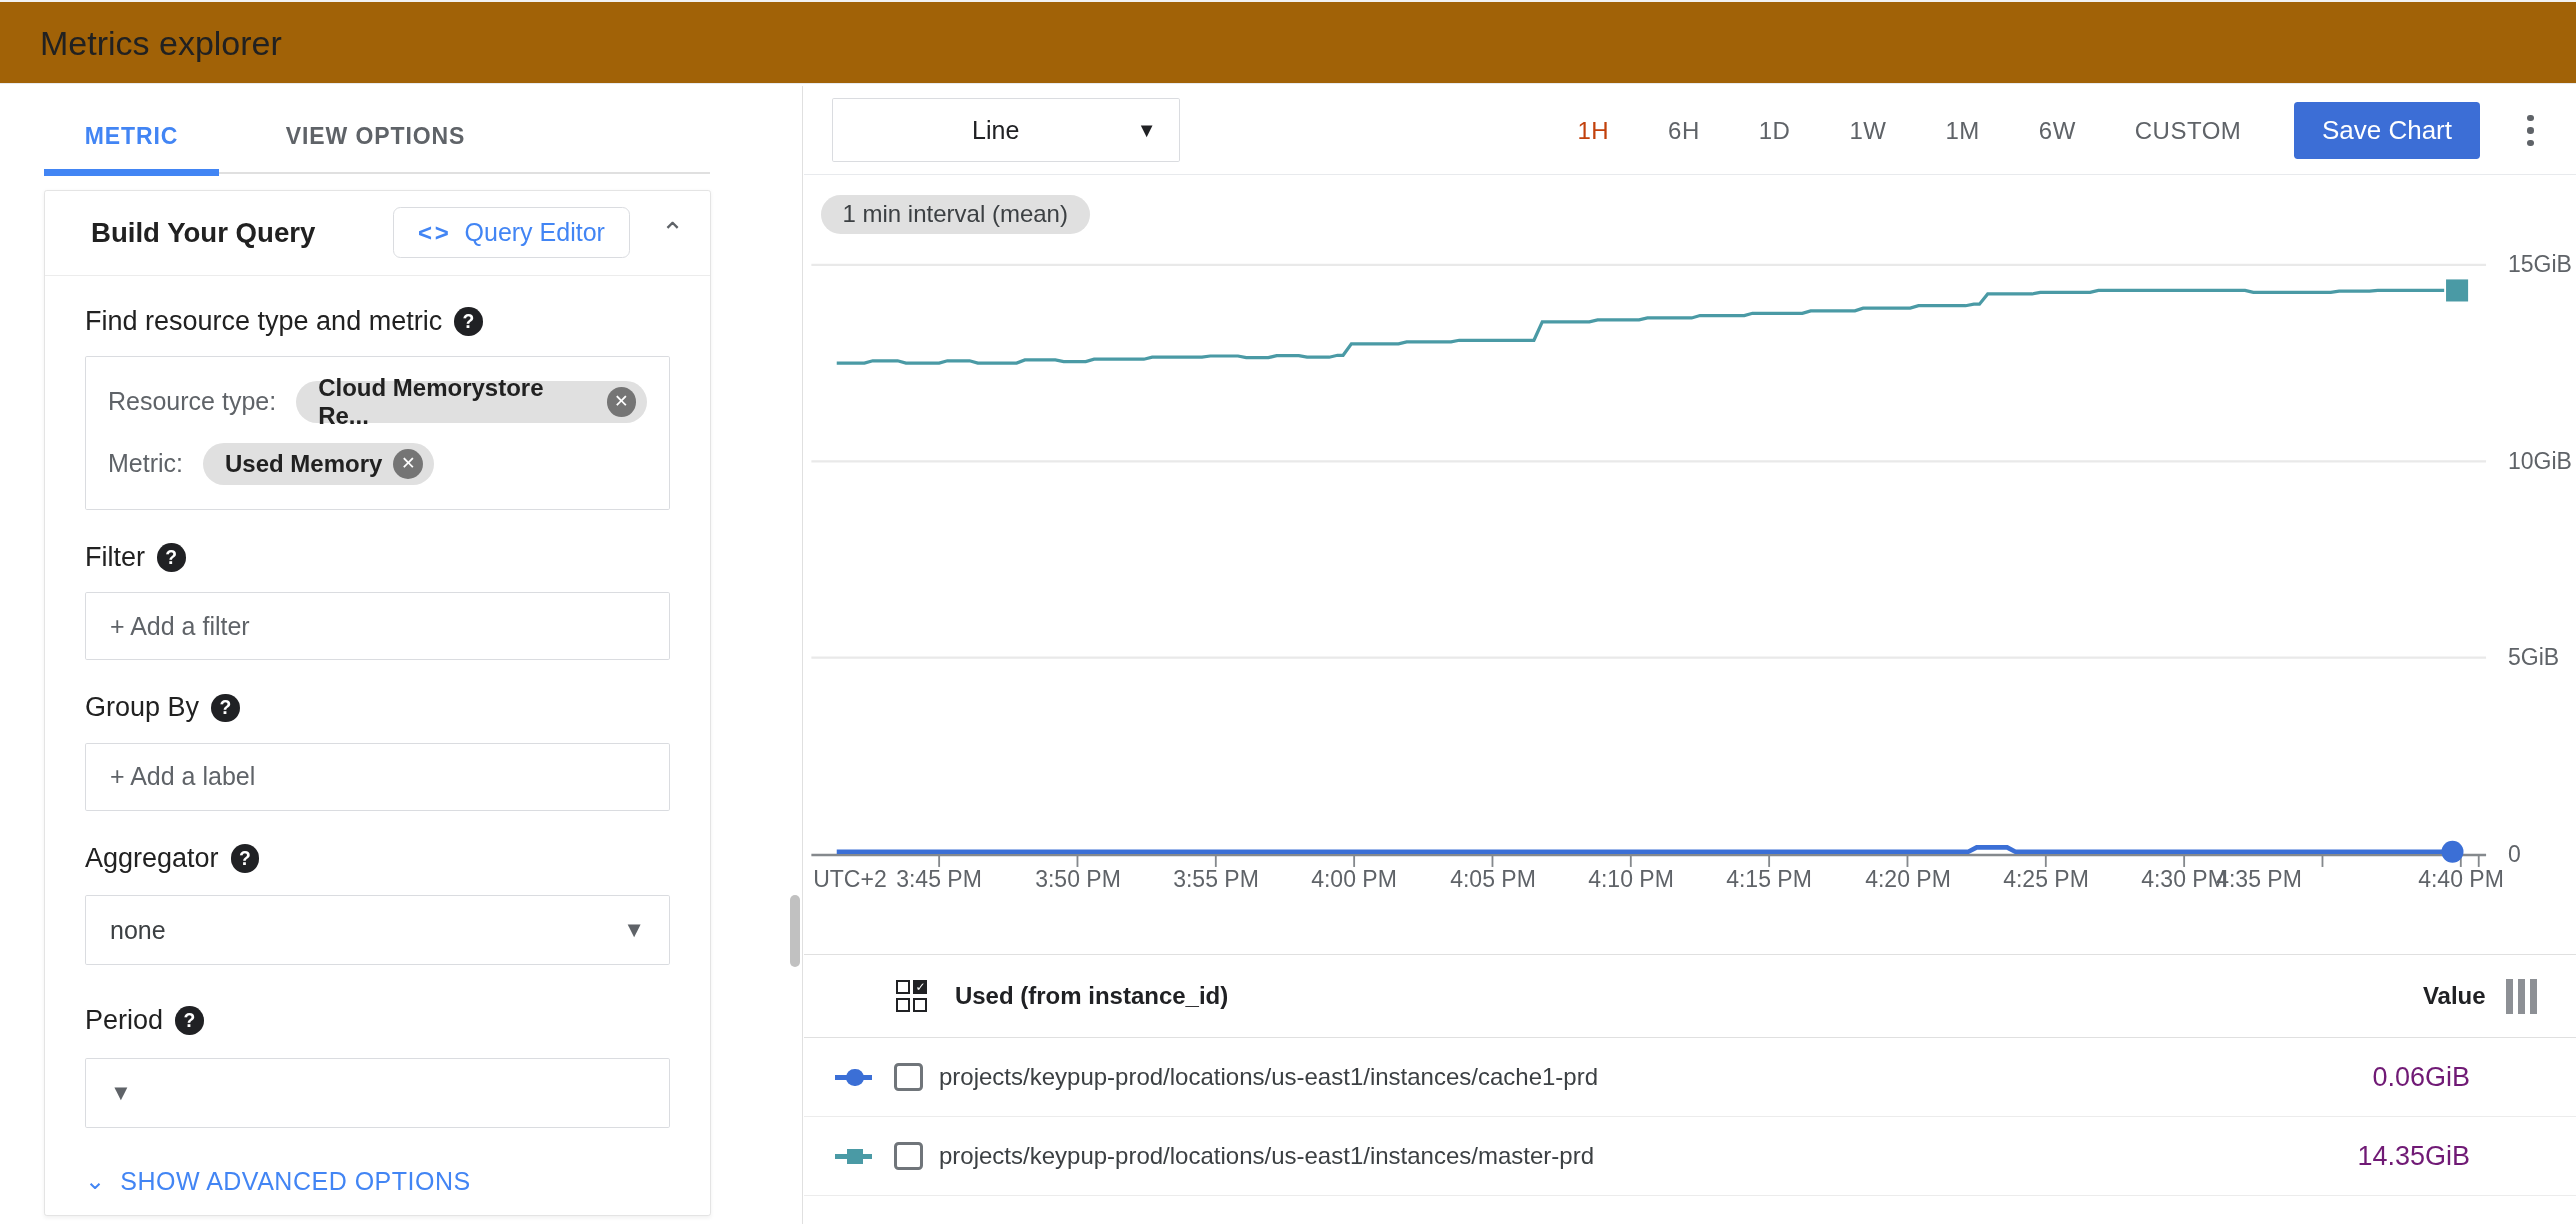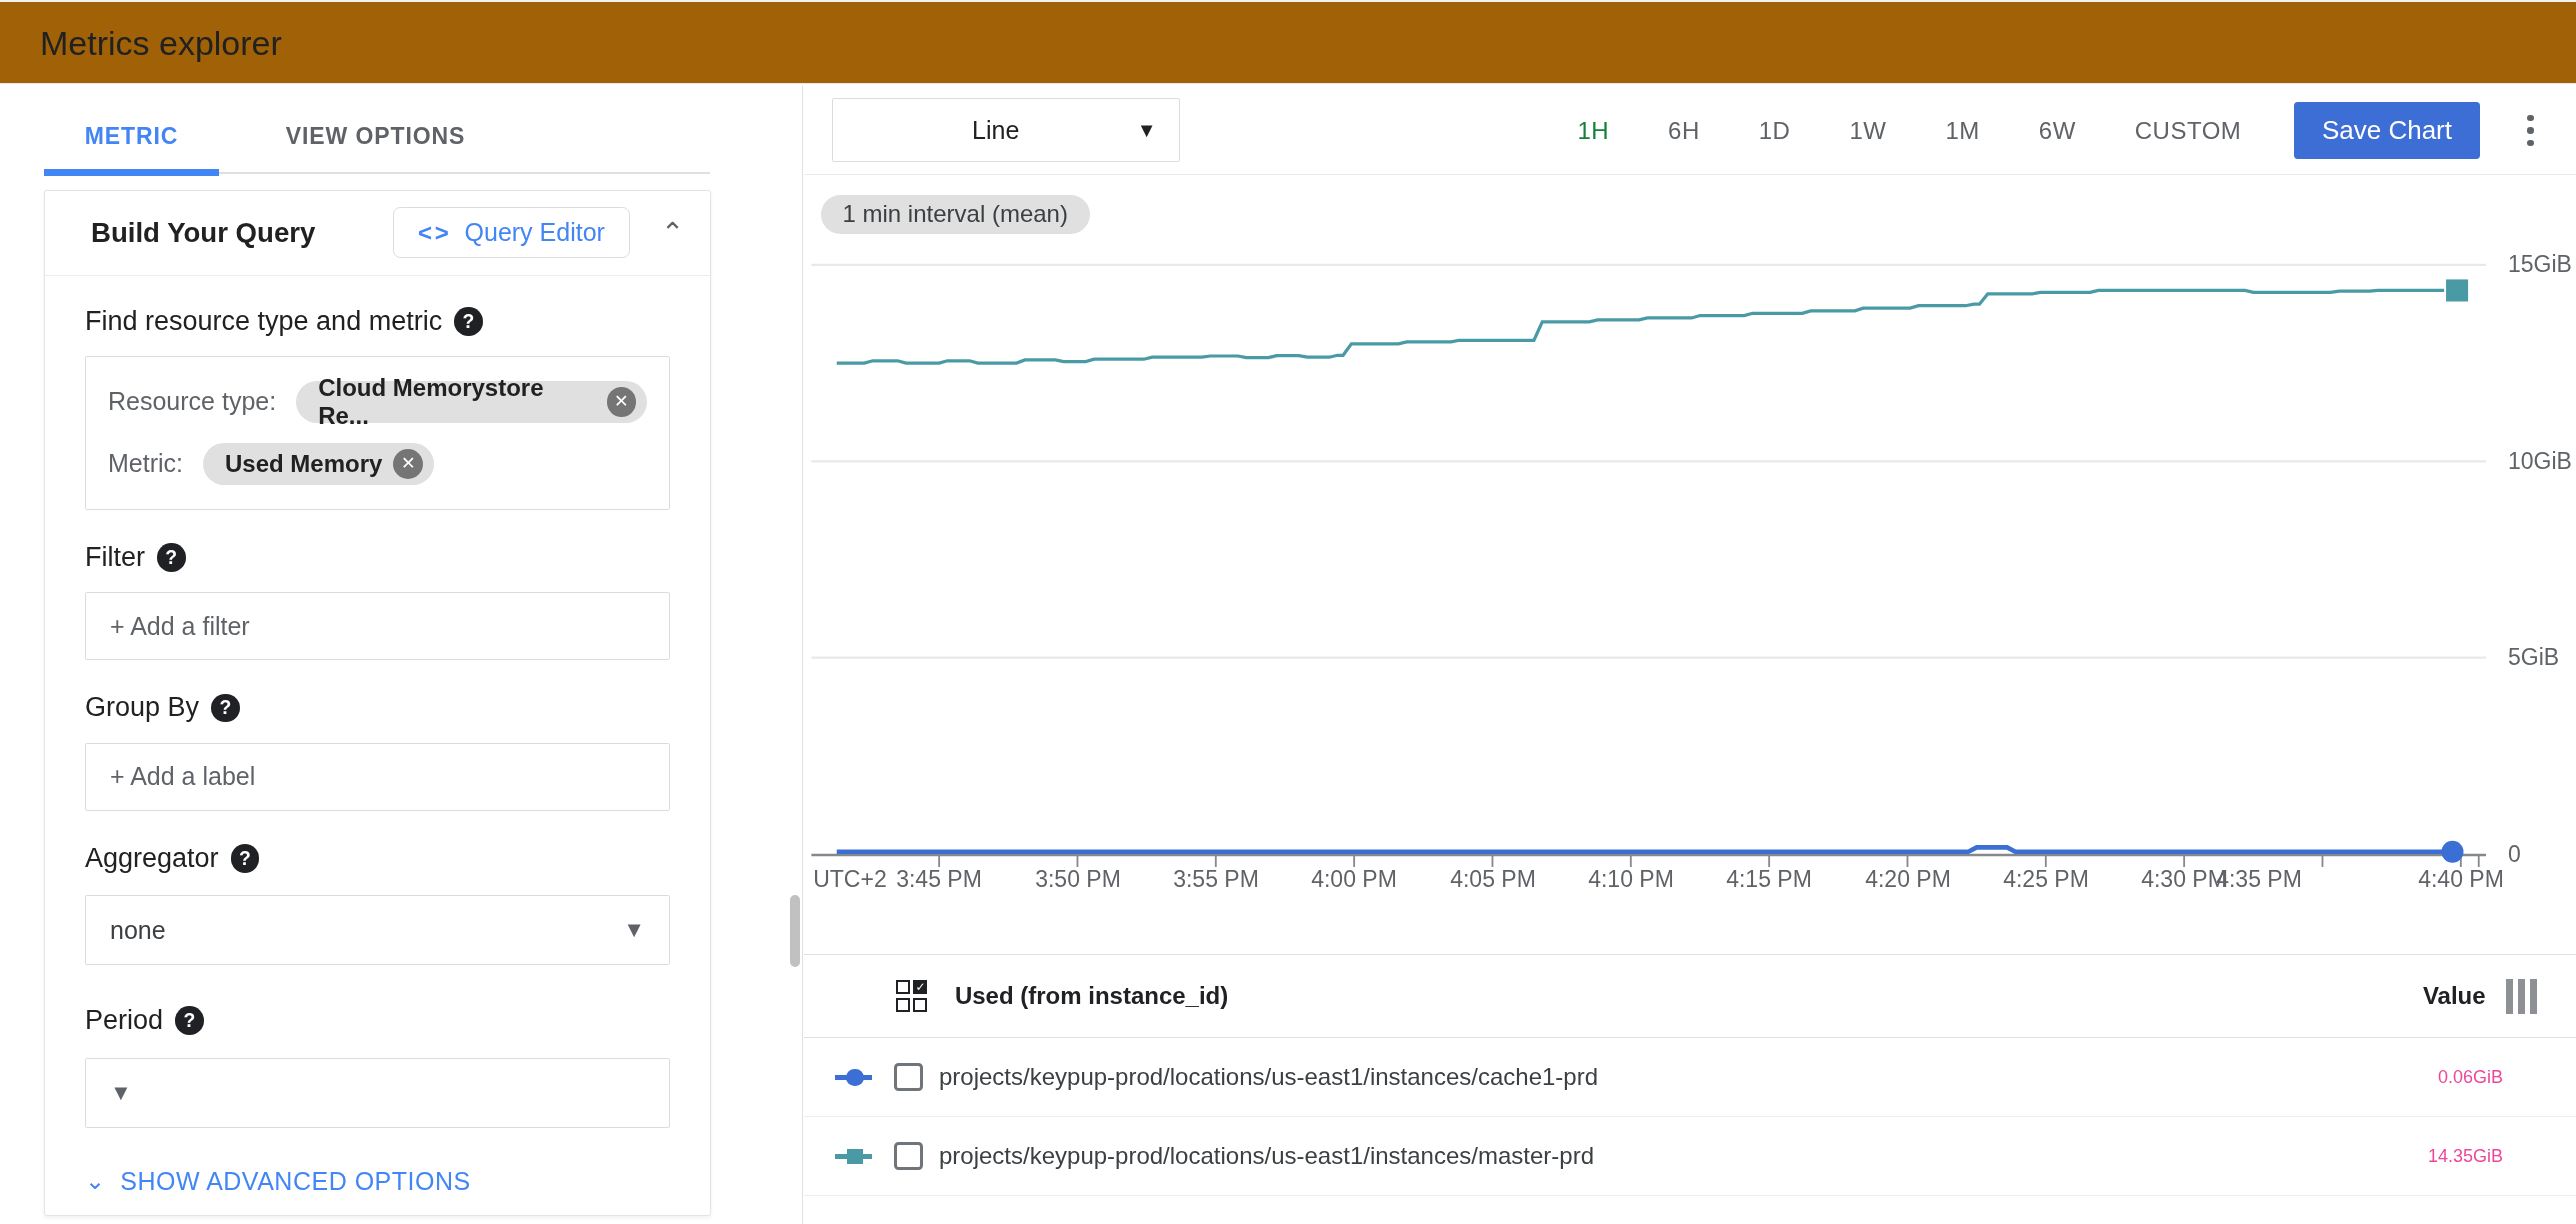--- a/index.html
+++ b/index.html
@@ -72,21 +72,21 @@
   
   .rpanel { position:absolute; left:804px; top:84px; right:0; bottom:0; background:#fff; }
   .toolbar { position:relative; height:89px; border-bottom:1.8px solid #e8eaed; }
   .linetype-select { position:absolute; left:27.6px; top:12px; width:348px; height:64px;
     border:1.8px solid #dadce0; border-radius:1.8px; display:flex; align-items:center;
     padding:0 22px; font-size:25px; color:#202124; cursor:pointer; background:#fff; }
   .linetype-select .sel-val { flex:1;text-align:center; }
   .linetype-select .caret { color:#202124; font-size:20px; }
   .range-row { position:absolute; right:37px; top:0; height:89px; display:flex; align-items:center; }
   .range-btn { font-size:24px; color:#5f6368; margin-left:59px; cursor:pointer; letter-spacing:0.5px; }
-  .range-btn.active { color:#15803d; }
+  .range-btn.active { color:#c2410c; }
   .save-btn { margin-left:53px; height:57px; padding:0 27.6px; background:#3c6ed6; color:#fff;
     border:none; border-radius:3.7px; font-size:26px; font-family:inherit; cursor:pointer; }
   .kebab-icon { margin-left:42px; display:flex; flex-direction:column; gap:6.4px; cursor:pointer; padding:5.5px; }
   .kebab-icon i { width:6.4px; height:6.4px; border-radius:50%; background:#5f6368; }
 
   .chart-region { position:absolute; left:0; top:91px; right:0; height:777px; background:#fff; }
   .interval-pill { position:absolute; left:16.5px; top:17.5px; height:39px; display:inline-flex;
     align-items:center; padding:0 22px; background:#e0e0e0; border-radius:918px;
     font-size:24px; color:#3c4043; }
   #plot { position:absolute; left:7.4px; top:87px; width:1692px; height:614px; overflow:visible; }
@@ -110,21 +110,21 @@
   .trow { display:flex; align-items:center; height:79px; border-bottom:1.8px solid #ececec; }
   .series-icon { position:relative; width:37px; height:37px; margin-left:31px; }
   .series-icon .line { position:absolute; left:0; right:0; top:16.5px; height:4.6px; }
   .series-icon .dot { position:absolute; left:11px; top:10px; width:17.5px; height:17.5px; border-radius:50%; }
   .series-icon .sq { position:absolute; left:12px; top:11px; width:15.6px; height:15.6px; }
   .blue-series .line, .blue-series .dot { background:#3b6fd6; }
   .teal-series .line, .teal-series .sq { background:#4a9aa5; }
   .checkbox { width:28.5px; height:28.5px; margin-left:22px; border:3.7px solid #70757a;
     border-radius:4.6px; background:#fff; cursor:pointer; }
   .td-name { margin-left:16.5px; font-size:24px; color:#3c4043; flex:1; }
-  .td-value { font-size:18px; color:#ec4899; margin-right:73px; }
+  .td-value { font-size:27px; color:#701a75; margin-right:106px; }
 </style>
 </head>
 <body>
 
 <div id="app">
 
   <div class="page-header">
     <div class="page-title">Metrics explorer</div>
   </div>
 

